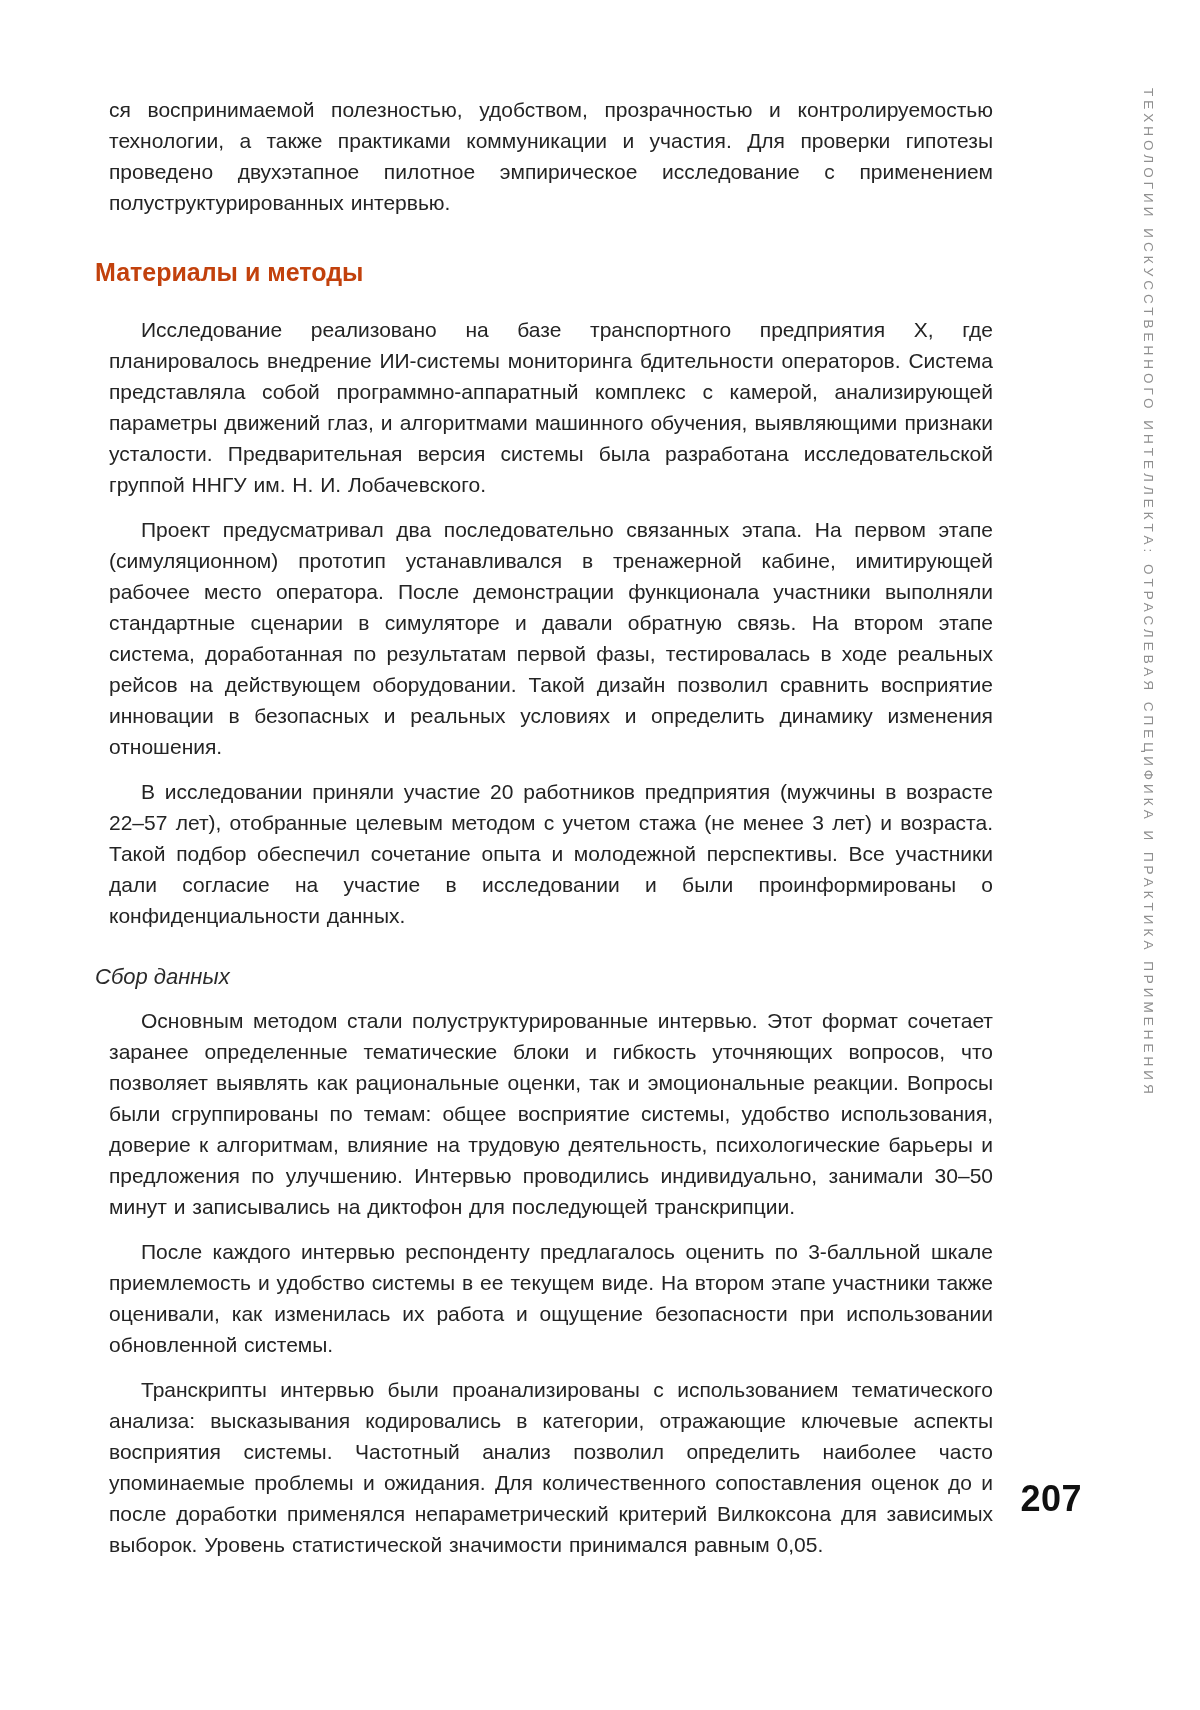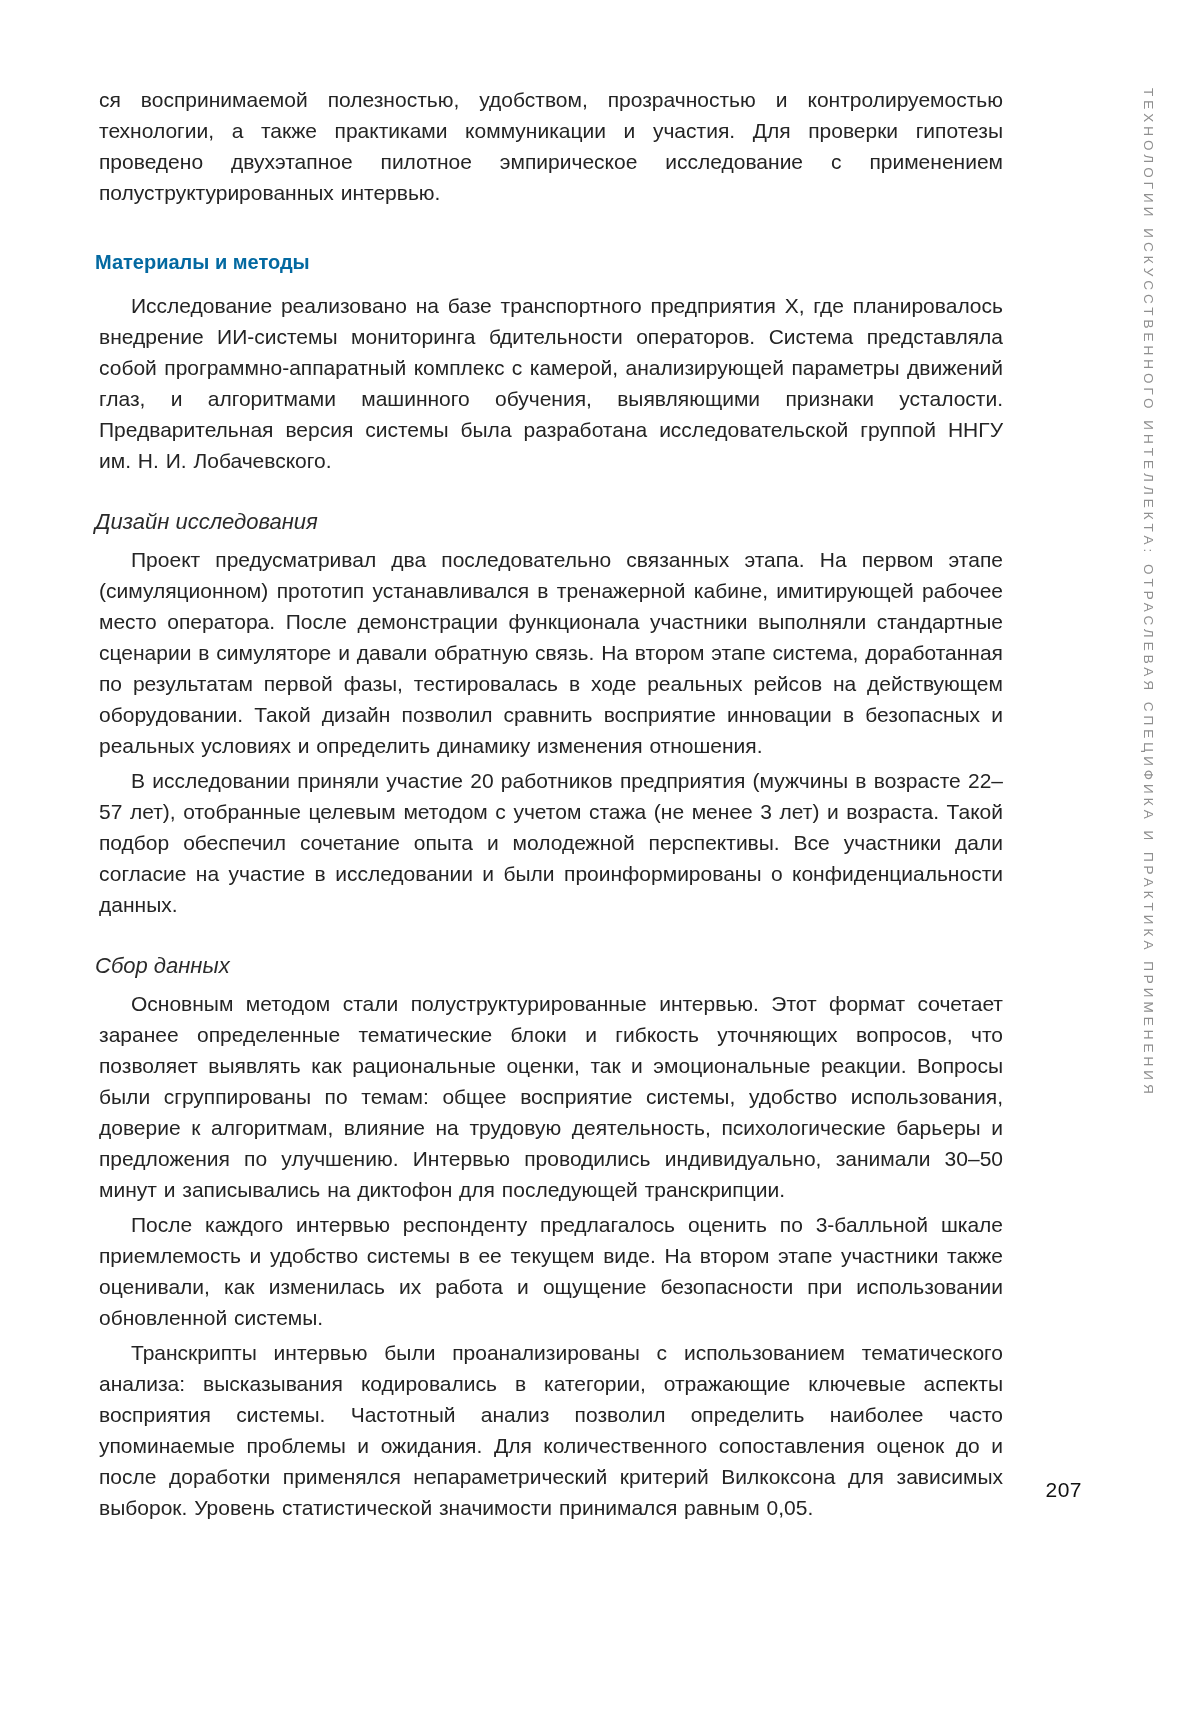--- a/index.html
+++ b/index.html
@@ -23,33 +23,33 @@
   .content {
     position: absolute;
     left: 95px;
     top: 80px;
     width: 912px;
   }
   .para {
     font-size: 21px;
     line-height: 31px;
     text-align: justify;
-    margin: 4px;
+    margin: 14px;
     text-indent: 32px;
     color: #242424;
     word-spacing: 1px;
   }
   .para.no-indent {
     text-indent: 0;
   }
   .heading {
-    font-size: 20px;
+    font-size: 25px;
     font-weight: bold;
-    color: #0369a1;
-    margin: 40px 0 14px 0;
+    color: #c2410c;
+    margin: 40px 0 28px 0;
     line-height: 28px;
   }
   .subheading {
     font-size: 22px;
     font-style: italic;
     font-weight: normal;
     color: #2a2a2a;
     margin: 32px 0 8px 0;
     line-height: 28px;
   }
@@ -80,36 +80,35 @@
     color: #9a9a9a;
   }
   .footer .issue {
     color: #2a2a2a;
     font-weight: bold;
   }
   .page-number {
     position: absolute;
     top: 1478px;
     right: 118px;
-    font-size: 21px;
-    font-weight: normal;
+    font-size: 36px;
+    font-weight: bold;
     color: #101010;
     letter-spacing: 0.5px;
   }
 </style>
 </head>
 <body>
 
 <div class="page">
 
   <div class="content">
     <p class="para no-indent">ся воспринимаемой полезностью, удобством, прозрачностью и контролируемостью технологии, а также практиками коммуникации и участия. Для проверки гипотезы проведено двухэтапное пилотное эмпирическое исследование с применением полуструктурированных интервью.</p>
     <h2 class="heading">Материалы и методы</h2>
     <p class="para">Исследование реализовано на базе транспортного предприятия X, где планировалось внедрение ИИ-системы мониторинга бдительности операторов. Система представляла собой программно-аппаратный комплекс с камерой, анализирующей параметры движений глаз, и алгоритмами машинного обучения, выявляющими признаки усталости. Предварительная версия системы была разработана исследовательской группой ННГУ им. Н. И. Лобачевского.</p>
-    <h3 class="subheading">Дизайн исследования</h3>
     <p class="para">Проект предусматривал два последовательно связанных этапа. На первом этапе (симуляционном) прототип устанавливался в тренажерной кабине, имитирующей рабочее место оператора. После демонстрации функционала участники выполняли стандартные сценарии в симуляторе и давали обратную связь. На втором этапе система, доработанная по результатам первой фазы, тестировалась в ходе реальных рейсов на действующем оборудовании. Такой дизайн позволил сравнить восприятие инновации в безопасных и реальных условиях и определить динамику изменения отношения.</p>
     <p class="para">В исследовании приняли участие 20 работников предприятия (мужчины в возрасте 22–57 лет), отобранные целевым методом с учетом стажа (не менее 3 лет) и возраста. Такой подбор обеспечил сочетание опыта и молодежной перспективы. Все участники дали согласие на участие в исследовании и были проинформированы о конфиденциальности данных.</p>
     <h3 class="subheading">Сбор данных</h3>
     <p class="para">Основным методом стали полуструктурированные интервью. Этот формат сочетает заранее определенные тематические блоки и гибкость уточняющих вопросов, что позволяет выявлять как рациональные оценки, так и эмоциональные реакции. Вопросы были сгруппированы по темам: общее восприятие системы, удобство использования, доверие к алгоритмам, влияние на трудовую деятельность, психологические барьеры и предложения по улучшению. Интервью проводились индивидуально, занимали 30–50 минут и записывались на диктофон для последующей транскрипции.</p>
     <p class="para">После каждого интервью респонденту предлагалось оценить по 3-балльной шкале приемлемость и удобство системы в ее текущем виде. На втором этапе участники также оценивали, как изменилась их работа и ощущение безопасности при использовании обновленной системы.</p>
     <p class="para">Транскрипты интервью были проанализированы с использованием тематического анализа: высказывания кодировались в категории, отражающие ключевые аспекты восприятия системы. Частотный анализ позволил определить наиболее часто упоминаемые проблемы и ожидания. Для количественного сопоставления оценок до и после доработки применялся непараметрический критерий Вилкоксона для зависимых выборок. Уровень статистической значимости принимался равным 0,05.</p>
   </div>
 
   <div class="side-title">ТЕХНОЛОГИИ ИСКУССТВЕННОГО ИНТЕЛЛЕКТА: ОТРАСЛЕВАЯ СПЕЦИФИКА И ПРАКТИКА ПРИМЕНЕНИЯ</div>
 

